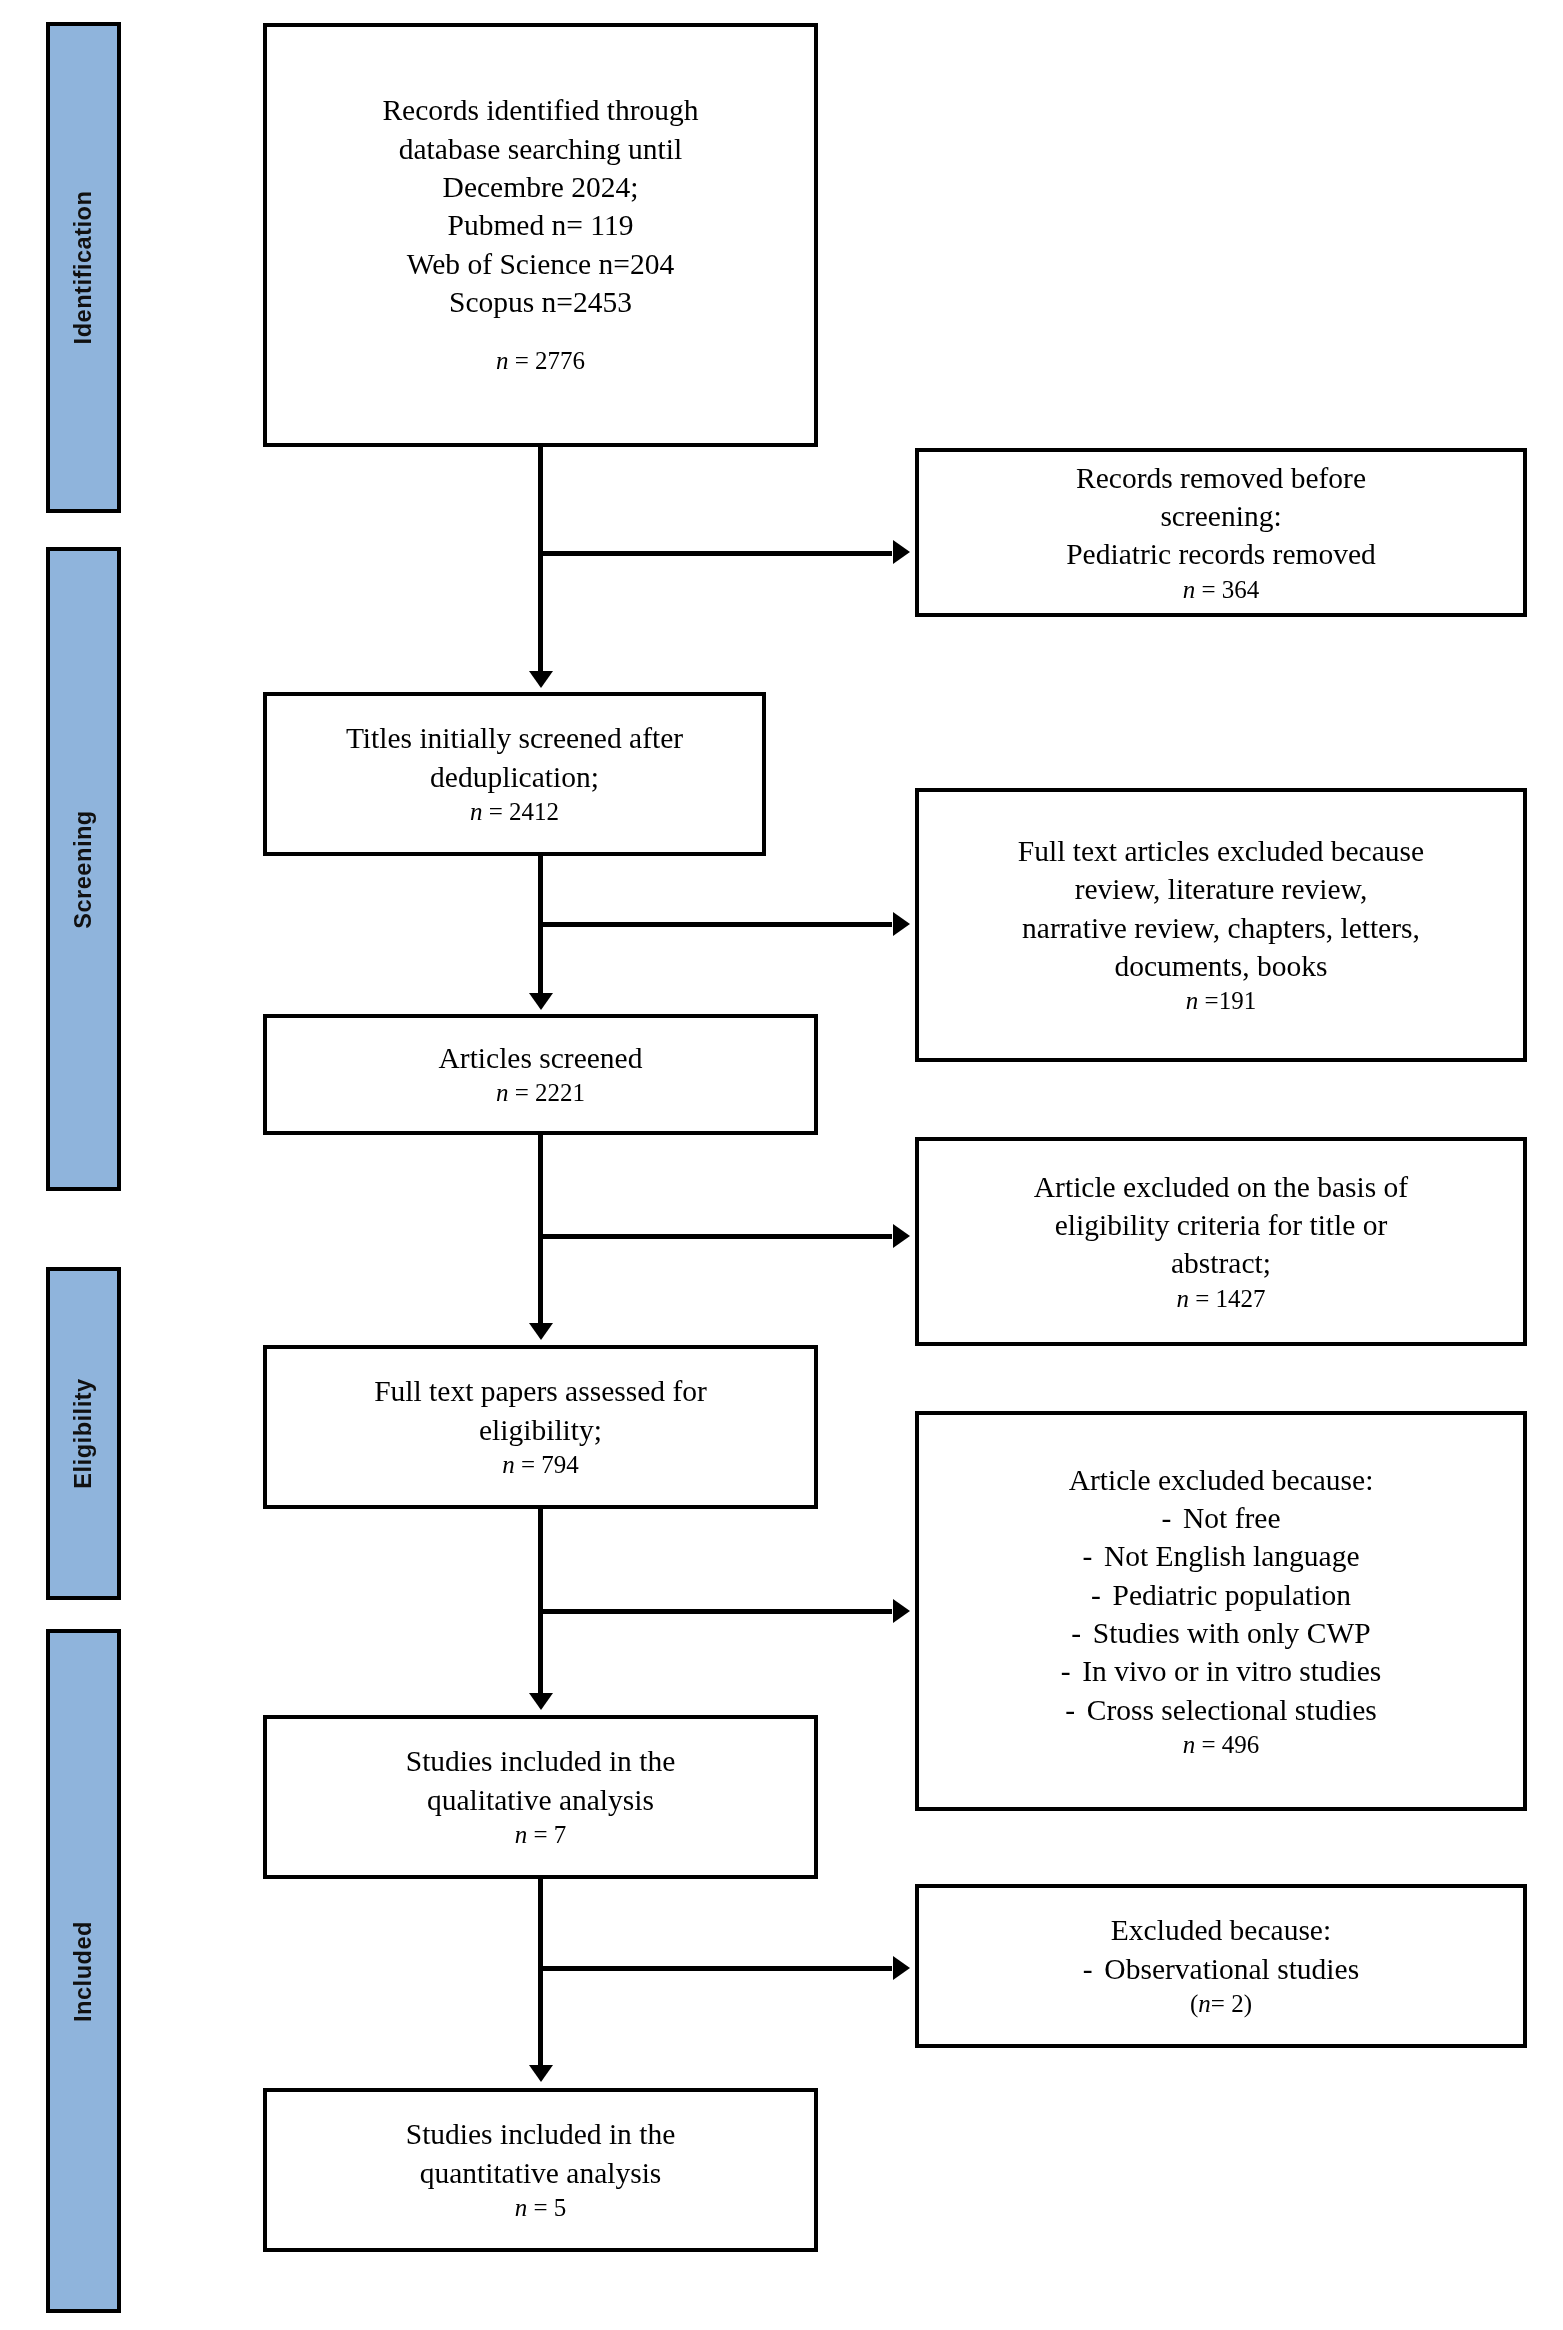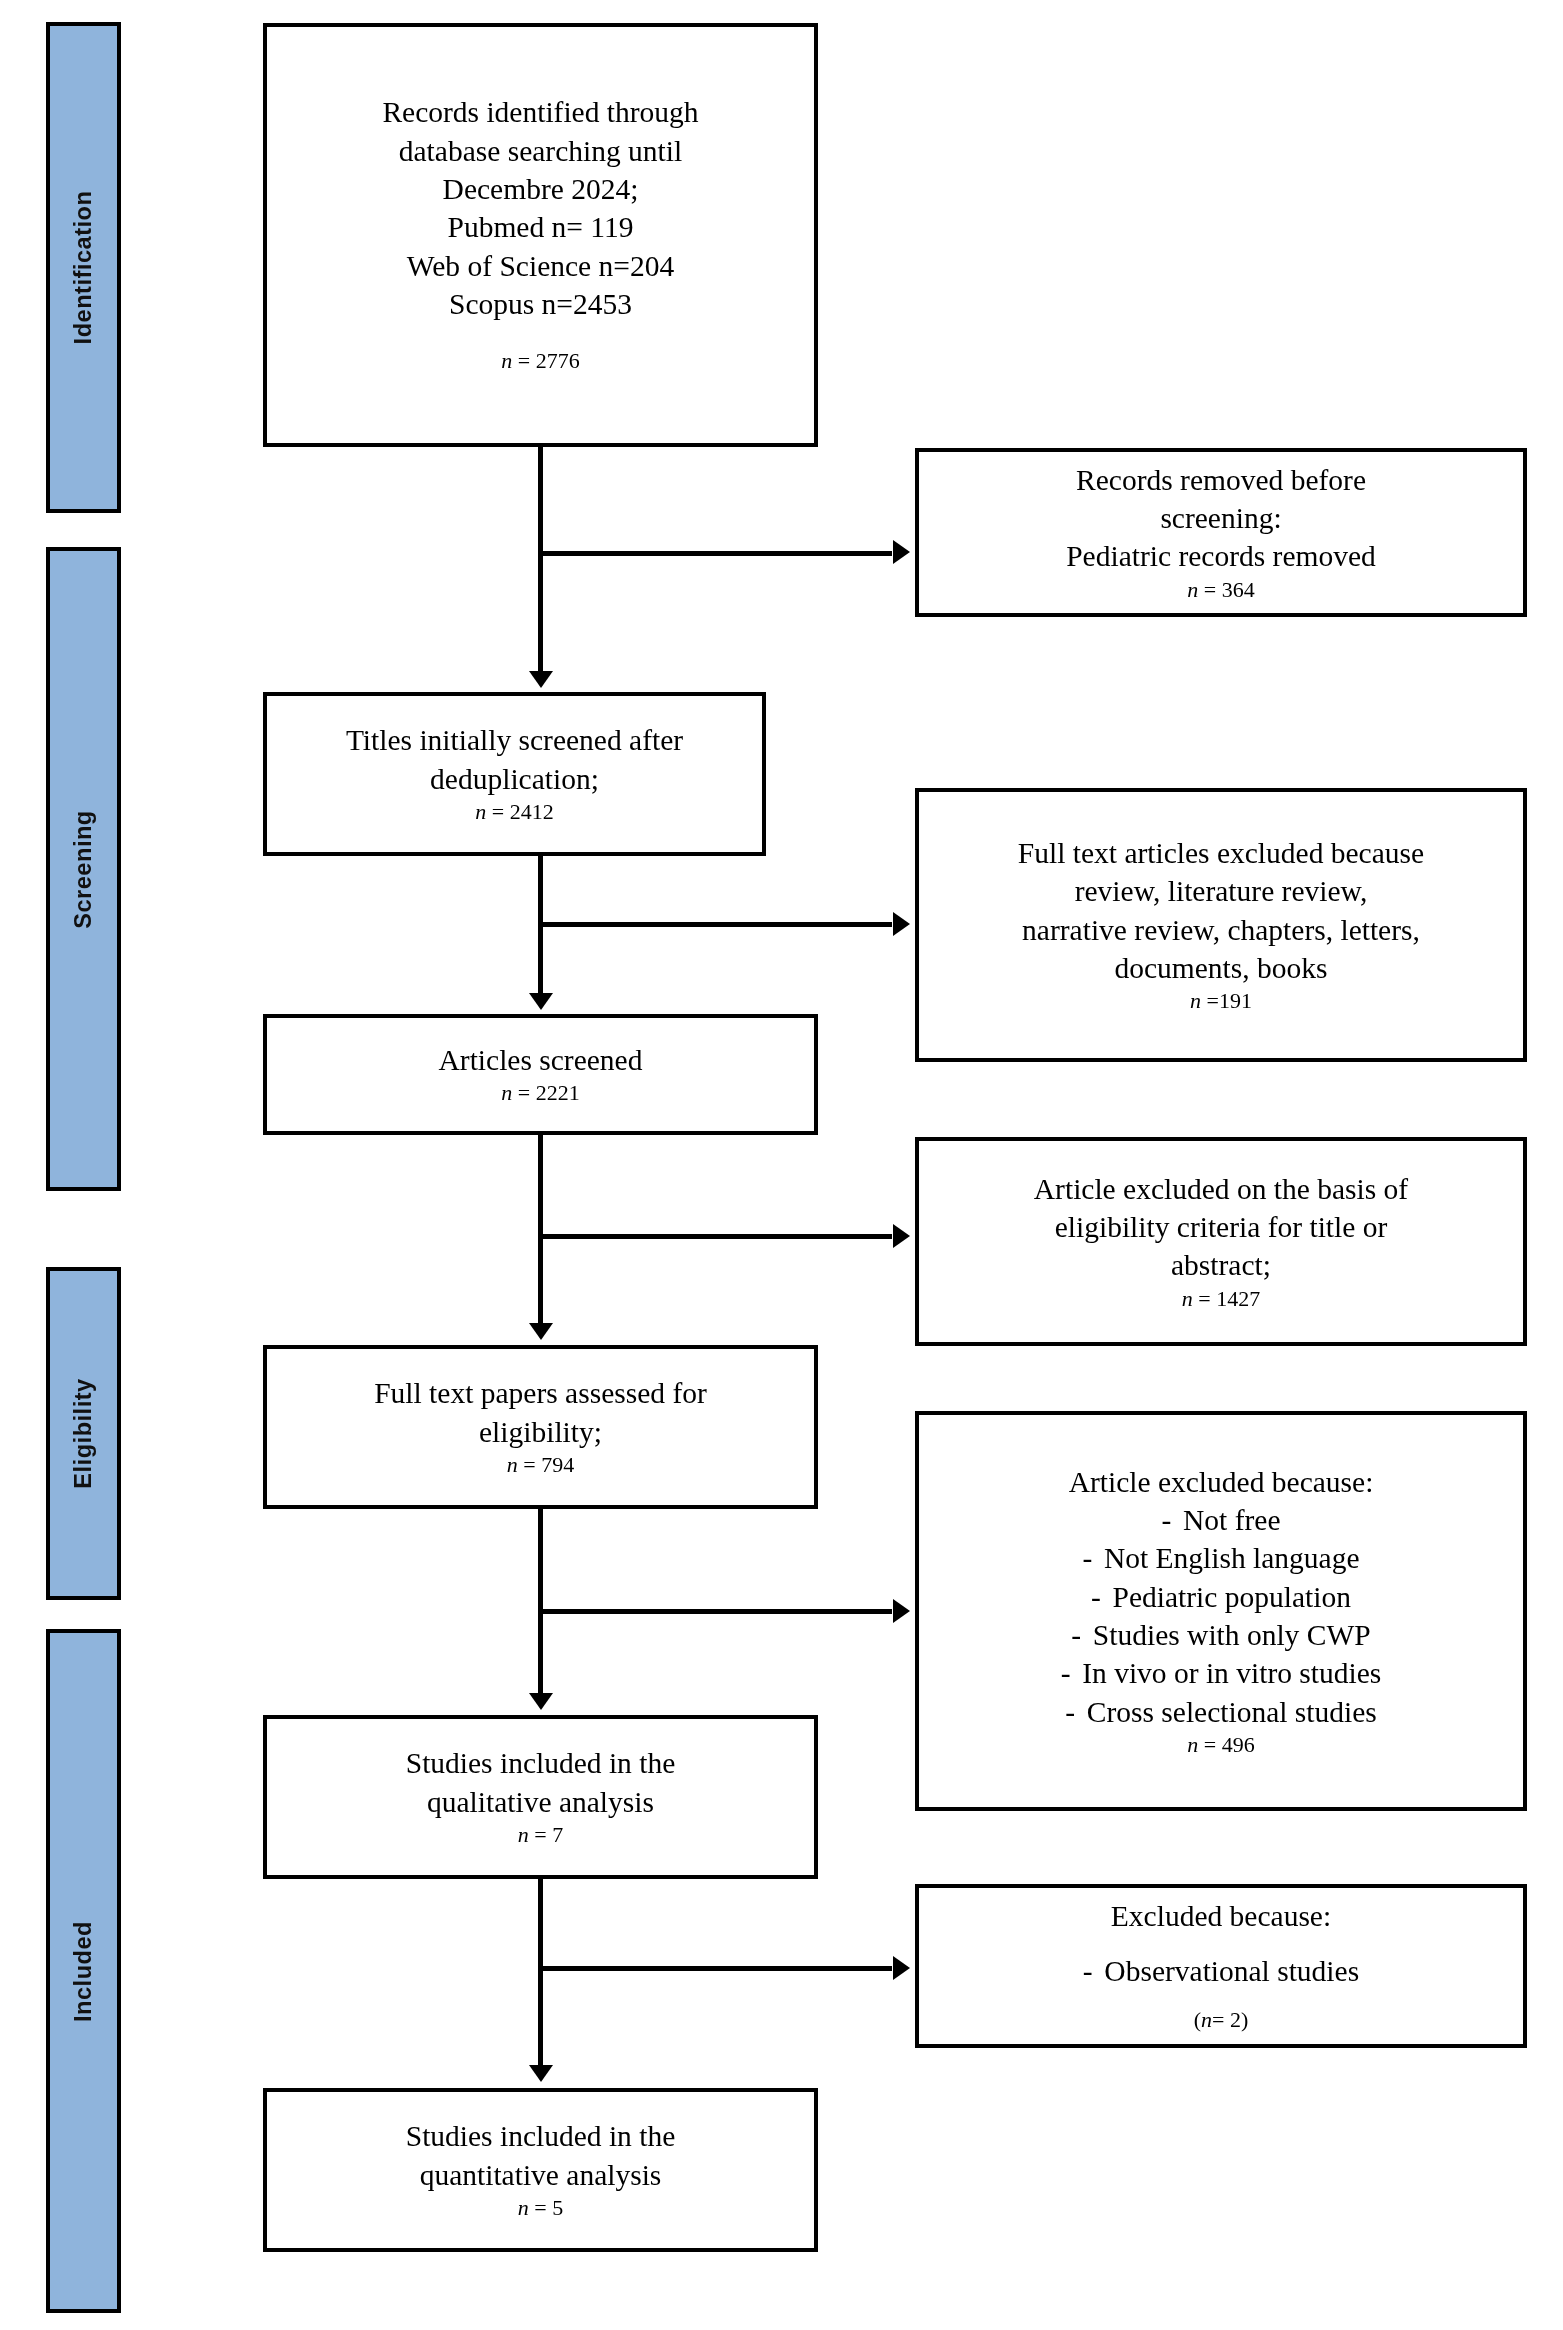--- a/index.html
+++ b/index.html
@@ -50,21 +50,21 @@
     text-align:center;
     padding:5.4px 11.8px;
   }
   .box .line{
     font-size:29.5px;
     line-height:1.30;
     white-space:nowrap;
   }
   .box .spacer{ height:23.6px; }
   .box .nline{
-    font-size:22px;
+    font-size:25px;
     line-height:1.30;
     white-space:nowrap;
   }
   .box .nline i{ font-style:italic; }
 
   
   .blist{
     width:100%;
     display:flex;
     flex-direction:column;
@@ -230,21 +230,21 @@
 
   <div class="box" style="left:263px;top:1715px;width:555px;height:164px;">
     <div class="line">Studies included in the</div>
     <div class="line">qualitative analysis</div>
     <div class="nline">
       <i>n</i>
       <span>= 7</span>
     </div>
   </div>
 
-  <div class="box" style="left:915px;top:1884px;width:612px;height:164px;gap:16px;">
+  <div class="box" style="left:915px;top:1884px;width:612px;height:164px;">
     <div class="line">Excluded because:</div>
     <div class="blist">
       <div class="brow">
         <span class="dash">-</span>
         <span>Observational studies</span>
       </div>
     </div>
     <div class="nline">
       <span>(</span><i>n</i><span>= 2</span><span>)</span>
     </div>

